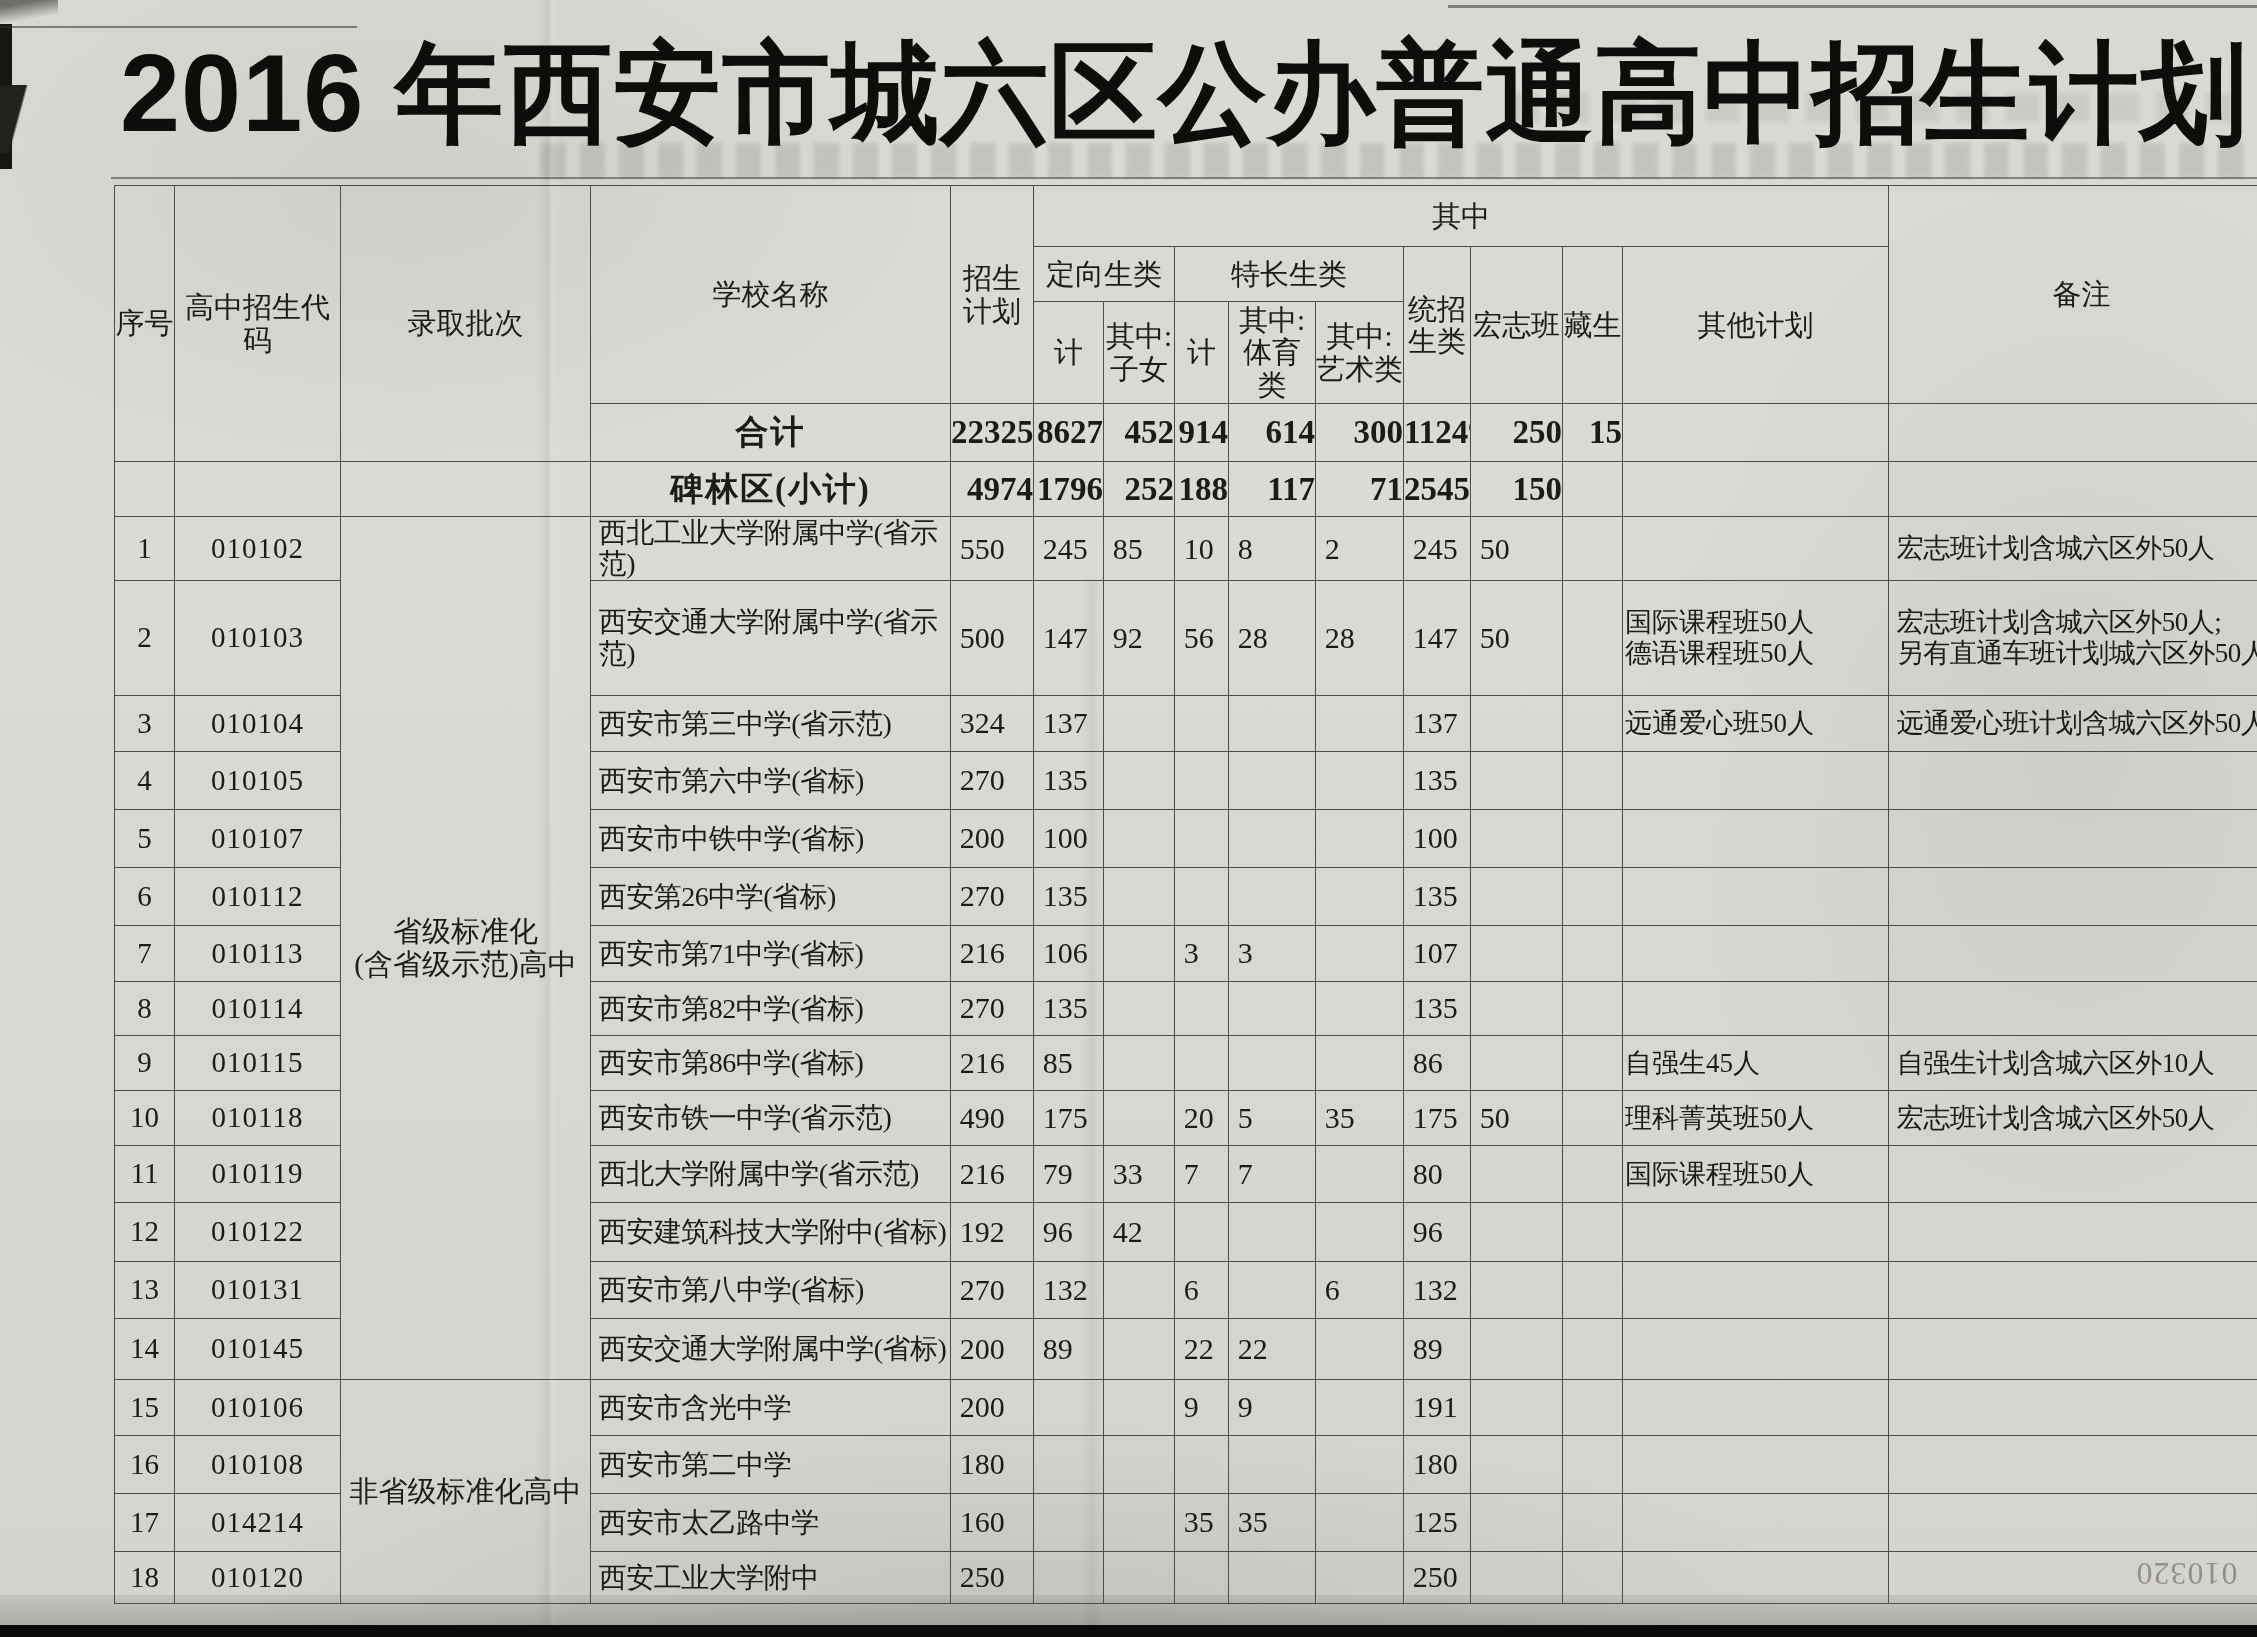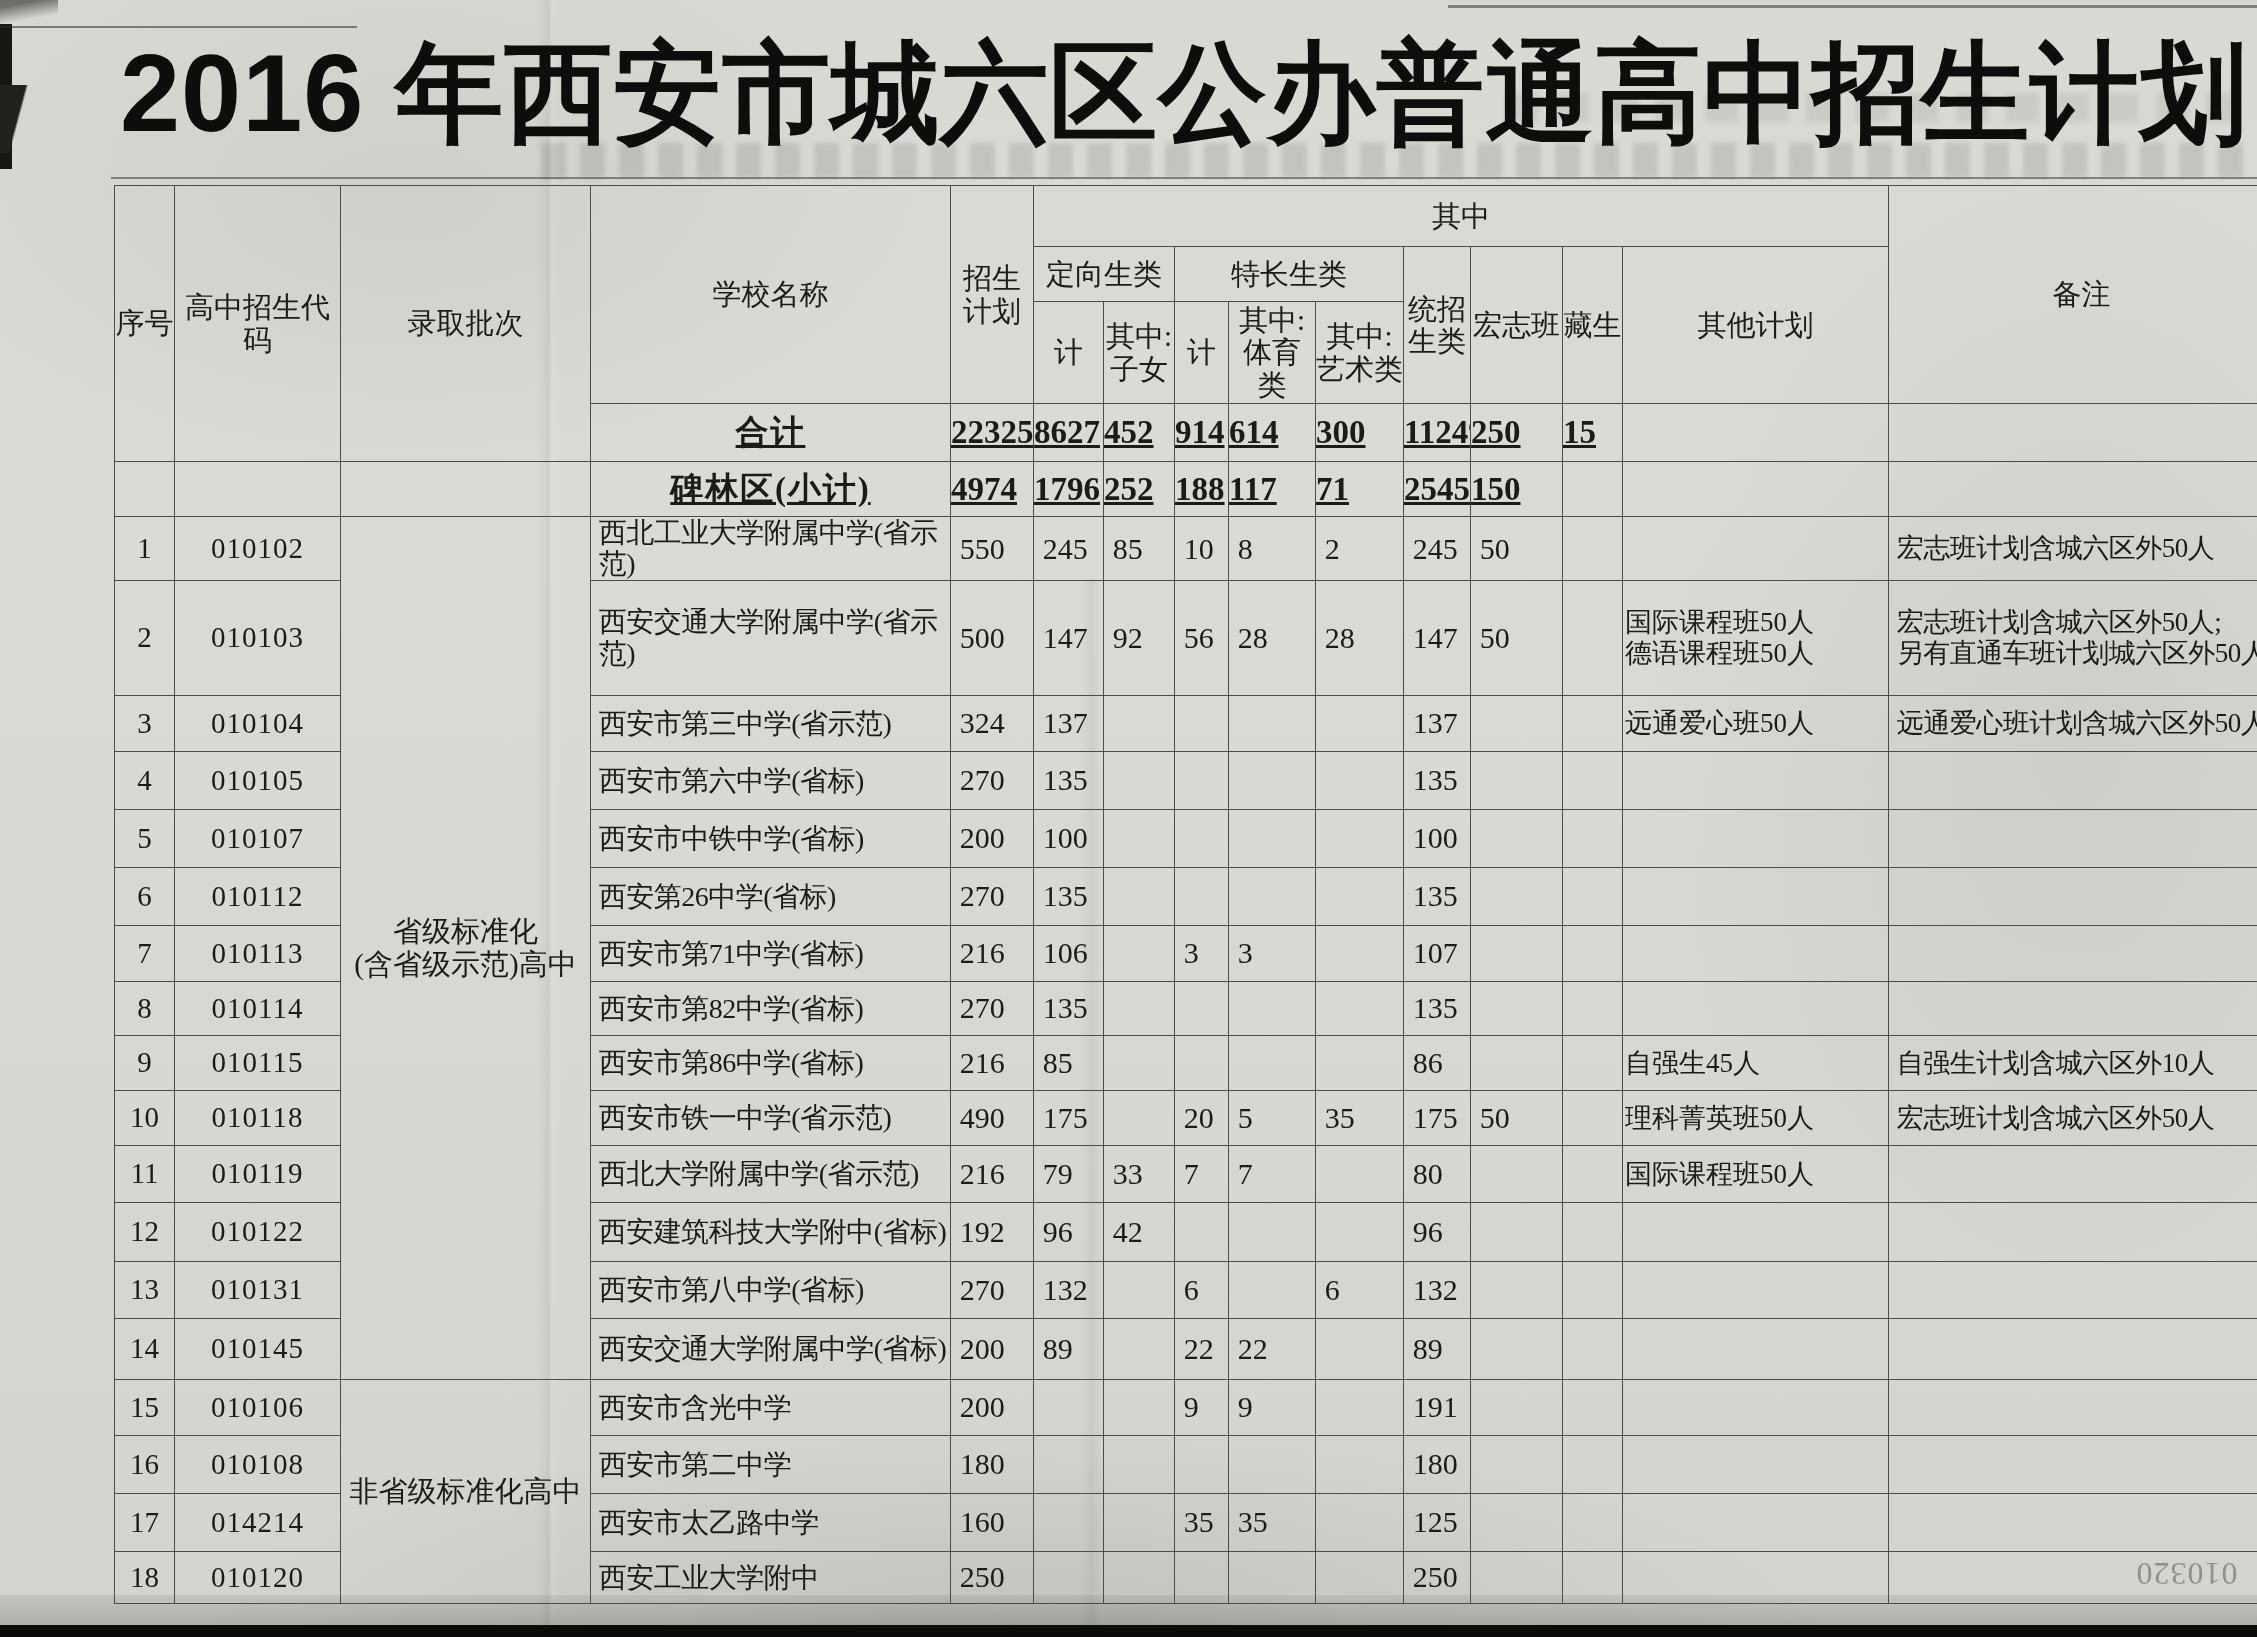--- a/index.html
+++ b/index.html
@@ -32,22 +32,22 @@
   }
   .hdr{text-align:center;white-space:pre-line;font-size:29px;}
   .c-no{text-align:center;font-size:29px;}
   .c-code{text-align:center;font-size:29px;letter-spacing:1px;}
   .c-batch{text-align:center;white-space:pre-line;font-size:29px;font-family:Liberation Serif, serif;}
   .c-name{text-align:left;padding-left:7.7px;font-size:28px;letter-spacing:-0.5px;}
   .c-num{text-align:left;padding-left:8.7px;font-size:30px;}
   .c-other{text-align:left;padding-left:2px;font-size:27px;white-space:pre-line;}
   .c-remark{text-align:left;padding-left:7.7px;font-size:27px;white-space:pre-line;letter-spacing:-0.5px;}
   .c-label{text-align:center;font-size:31px;font-weight:bold;letter-spacing:1.9px;}
-  .r-sum td{font-weight:bold;font-size:33px;text-decoration:underline;}
-  .r-sum .c-sumnum{text-align:left;margin-left:31px;}
+  .r-sum td{font-weight:bold;font-size:33px;}
+  .r-sum .c-sumnum{text-align:right;margin-left:31px;}
   
   .art{position:absolute;pointer-events:none;}
   .art-topedge{left:0;top:26px;width:357px;height:1.9px;background:rgba(50,48,44,.55);}
   .art-topedge2{left:1448px;top:4.8px;width:809px;height:2.9px;background:rgba(40,38,35,.5);}
   .art-corner1{left:0;top:24px;width:11.6px;height:145px;background:#181713;}
   .art-corner2{left:0;top:85px;width:29px;height:68px;background:linear-gradient(105deg,#23211d 55%,rgba(0,0,0,0) 60%);}
   .art-corner3{left:0;top:0;width:58px;height:25px;background:linear-gradient(170deg,#55534d 20%,rgba(0,0,0,0) 70%);opacity:.8;}
   .art-dblline{left:111px;top:177px;width:2146px;height:1.9px;background:rgba(60,58,52,.55);}
   .ghost-band{
     left:541px;top:143px;width:1709px;height:35px;opacity:.13;filter:blur(1.9px);

